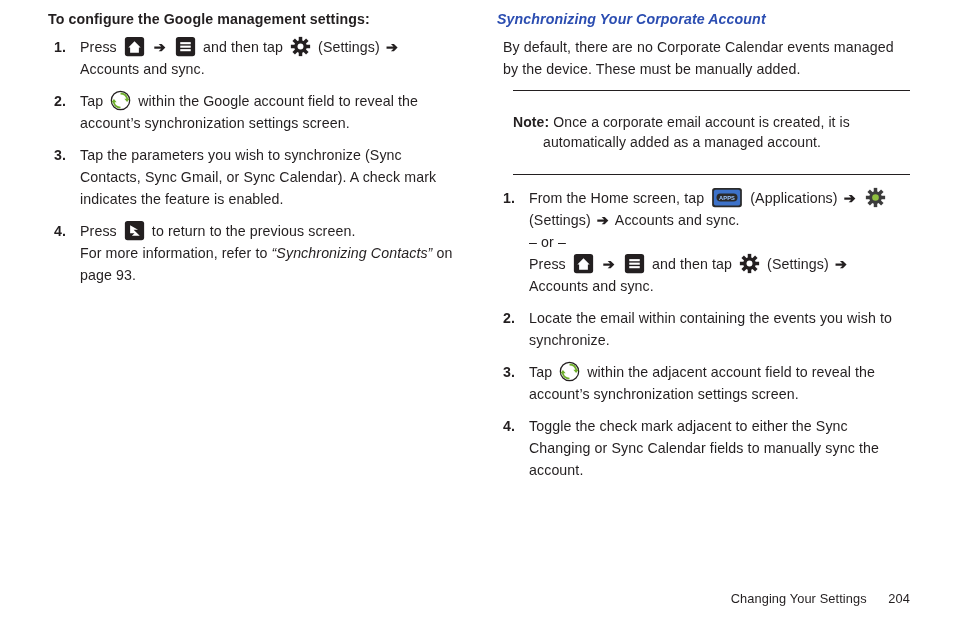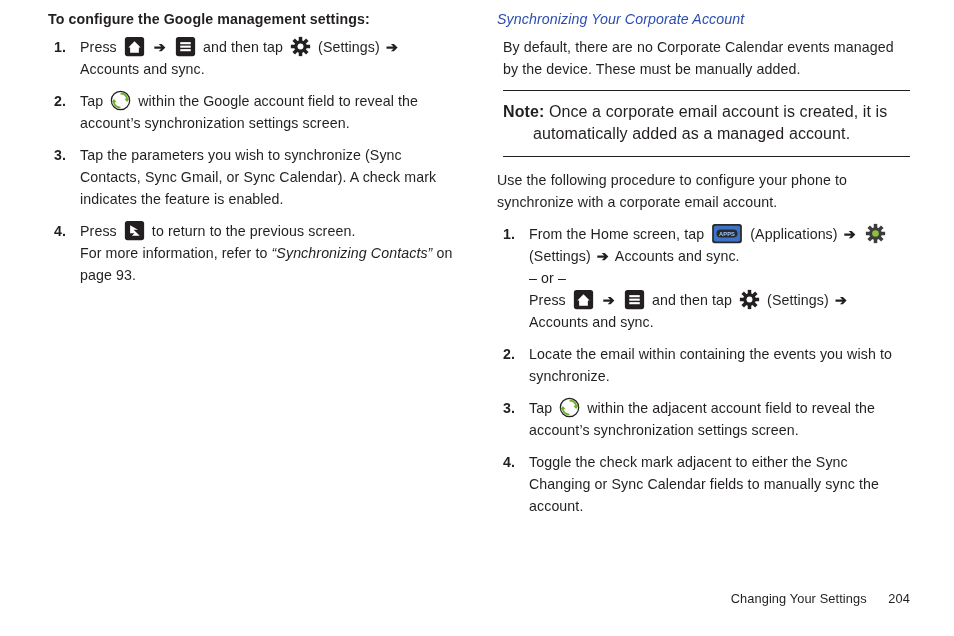--- a/index.html
+++ b/index.html
@@ -17,22 +17,22 @@
   .cols{display:flex;gap:36px;padding:8px 44px 0 48px}
   .col{flex:1 1 0}
   .heading{font-weight:700;margin:0 0 6px 0}
   ol.steps{list-style:none;margin:0;padding:0}
   ol.steps>li{display:flex;gap:14px;margin:0 0 10px 0}
   ol.steps>li>.num{min-width:18px;font-weight:700;text-align:right}
   ol.steps>li>.body{flex:1}
   .b{font-weight:400}
   .arrow{font-weight:700;padding:0 2px}
   .ital{font-style:italic}
-  .blue-heading{color:#2b4db1;font-weight:400;font-style:italic;margin:0 0 6px 0}
-  .note-block{border-top:1.5px solid #231f20;border-bottom:1.5px solid #231f20;padding:10px 0;margin:10px 0 12px 6px;font-size:16px;line-height:1.4}
+  .blue-heading{color:#2b4db1;font-weight:700;font-style:italic;margin:0 0 6px 0}
+  .note-block{border-top:1.5px solid #231f20;border-bottom:1.5px solid #231f20;padding:22px 0;margin:10px 0 12px 16px;font-size:14px;line-height:1.4}
   .note-block .nt{font-weight:700}
   .para{margin:0 0 10px 0}
   .footer{position:absolute;bottom:27px;right:44px;font-size:12.8px;color:#231f20}
   .footer .pg{margin-left:18px}
   
   .ic{display:inline-block;vertical-align:-5px;margin:0 3px}
   svg{display:block}
   .ic-rect{width:21px;height:21px}
   .ic-gear{width:21px;height:21px}
   .ic-sync{width:21px;height:21px}
@@ -98,21 +98,20 @@
   </span> to return to the previous screen.<br>For more information, refer to <span class="ital">“Synchronizing Contacts”</span> on page 93.</div>
         </li>
       </ol>
   </div>
   <div class="col">
     <p class="blue-heading">Synchronizing Your Corporate Account</p>
     <p class="para" style="padding-left:6px">By default, there are no Corporate Calendar events managed by the device. These must be manually added.</p>
     <div class="note-block">
         <div style="text-indent: -30px; padding-left: 30px;"><span class="nt">Note:</span> <span>Once a corporate email account is created, it is automatically added as a managed account.</span></div>
       </div>
-    <p class="para">Use the following procedure to configure your phone to synchronize with a corporate email account.</p>
     <ol class="steps">
         <li>
           <div class="num">1.</div>
           <div class="body">From the Home screen, tap <span class="ic ic-tile">
     <svg viewBox="0 0 36 24" width="32" height="21">
       <rect x="1" y="1" width="34" height="22" rx="3" fill="#2a2a2a"></rect>
       <rect x="3" y="3" width="30" height="18" rx="2" fill="#3d72c9"></rect>
       <rect x="6" y="7.5" width="24" height="9" rx="4.5" fill="#2a2a2a"></rect>
       <text x="18" y="14.5" text-anchor="middle" font-size="6.5" font-weight="700" fill="#9cc6ff" font-family="Arial">APPS</text>
     </svg>

